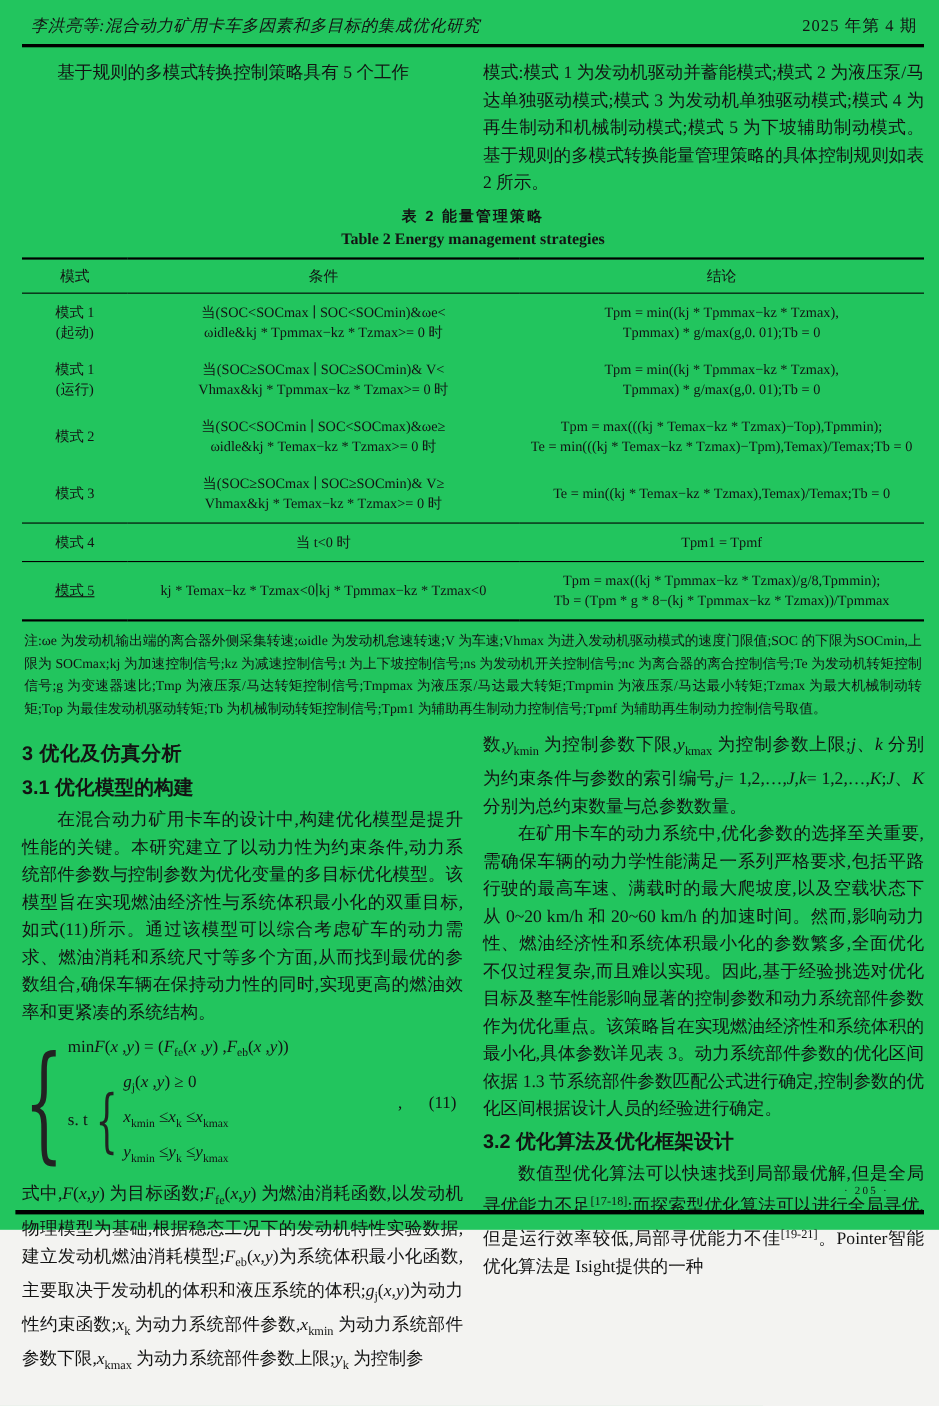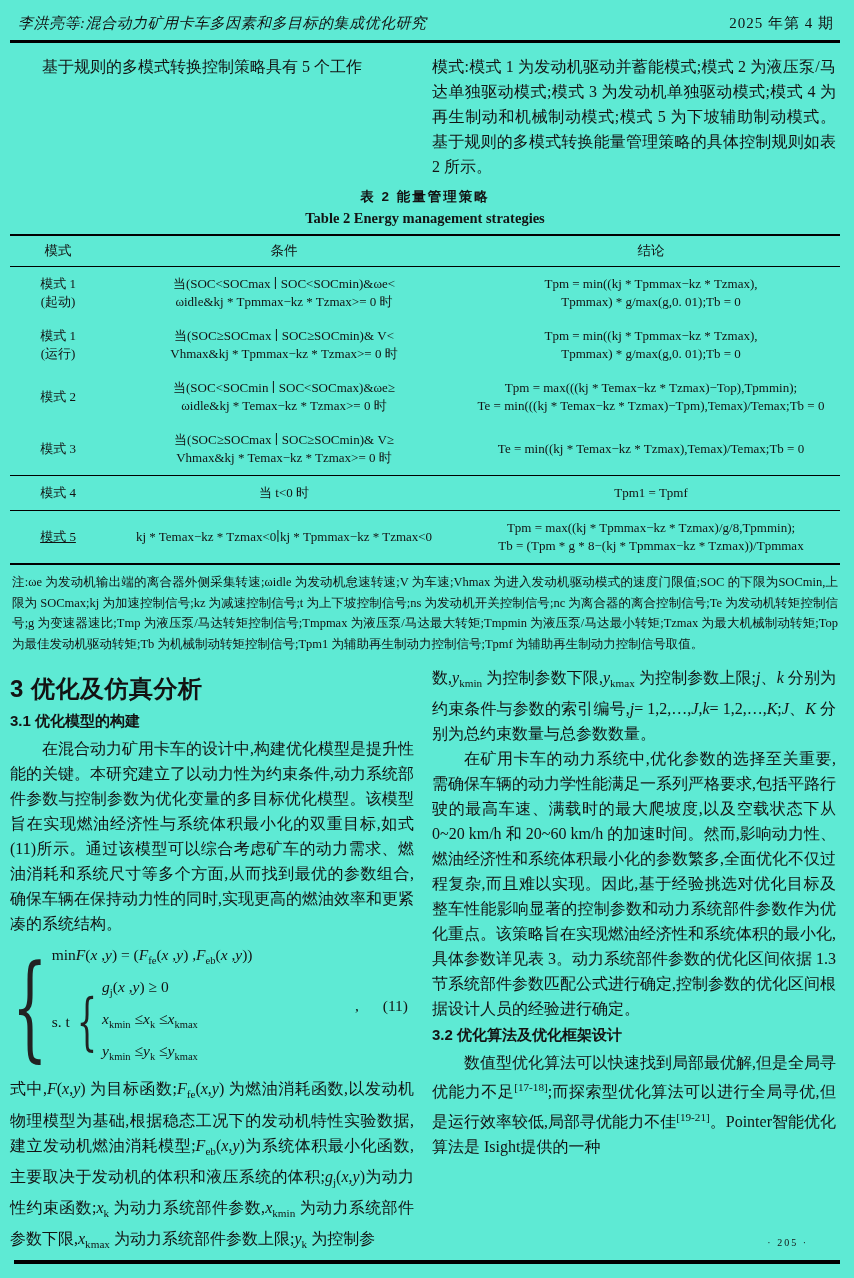--- a/index.html
+++ b/index.html
@@ -1,19 +1,19 @@
 <!DOCTYPE html>
 <html><head>
 <meta charset="utf-8">
 <style>
   html,body{margin:0;padding:0;background:#f3f3f1;}
   body{width:854px;height:1278px;overflow:hidden;
        font-family:"Liberation Serif","DejaVu Serif",serif;color:#131313;}
-  .page{position:relative;width:854px;height:1278px;background:#5eead4;box-sizing:border-box;
-        padding:10px 14px 0 10px;}
+  .page{position:relative;width:854px;height:1118px;background:#22c55e;box-sizing:border-box;
+        padding:10px 14px 0 20px;}
   
   .hdr{display:flex;justify-content:space-between;align-items:baseline;
        padding:4px 6px 0 8px;font-size:15px;}
   .hdr .rt{font-style:italic;letter-spacing:.5px;}
   .hdr .iss{font-size:15px;letter-spacing:1px;}
   .rule-top{height:3px;background:#000;margin-top:7px;}
   .rule-bottom{position:absolute;left:14px;right:14px;bottom:14px;height:4px;background:#000;}
   
   .cols{display:flex;gap:18px;margin-top:11px;}
   .col{width:404px;}
@@ -26,23 +26,23 @@
   
   table.tbl{width:100%;border-collapse:collapse;border-top:2px solid #000;border-bottom:2px solid #000;
             font-size:13px;}
   table.tbl th{border-bottom:1.4px solid #000;font-weight:normal;font-size:13.5px;padding:6px 2px;}
   table.tbl td{text-align:center;vertical-align:middle;padding:8px 2px;line-height:18px;white-space:pre-line;}
   td.mode{text-align:left;padding-left:16px;font-size:13px;margin-top:12px;}
   tr.sep td{border-top:1px solid #000;}
   
   .note{font-size:12.5px;line-height:20.5px;text-align:justify;margin:7px 2px 8px;text-justify:inter-character;}
   
-  h1.sec{font-family:"Liberation Sans","DejaVu Sans",sans-serif;font-size:24px;font-weight:bold;
+  h1.sec{font-family:"Liberation Sans","DejaVu Sans",sans-serif;font-size:18px;font-weight:bold;
          margin:8px 0 7px;letter-spacing:.5px;}
-  h2.sub{font-family:"Liberation Sans","DejaVu Sans",sans-serif;font-size:15px;font-weight:bold;
+  h2.sub{font-family:"Liberation Sans","DejaVu Sans",sans-serif;font-size:18px;font-weight:bold;
          margin:5px 0 5px;}
   
   .eq{display:flex;align-items:center;font-size:15.5px;margin:6px 0 6px 2px;}
   .eq .lines{line-height:26px;}
   .brace{display:inline-block;font-family:"DejaVu Serif",serif;font-weight:300;color:#222;}
   .brace.outer{font-size:56px;transform:scaleY(2.05);margin-right:4px;}
   .brace.inner{font-size:32px;transform:scaleY(1.95);margin:0 5px;}
   .strow{display:flex;align-items:center;}
   .st{margin-right:2px;}
   .eq i{font-style:italic;}

